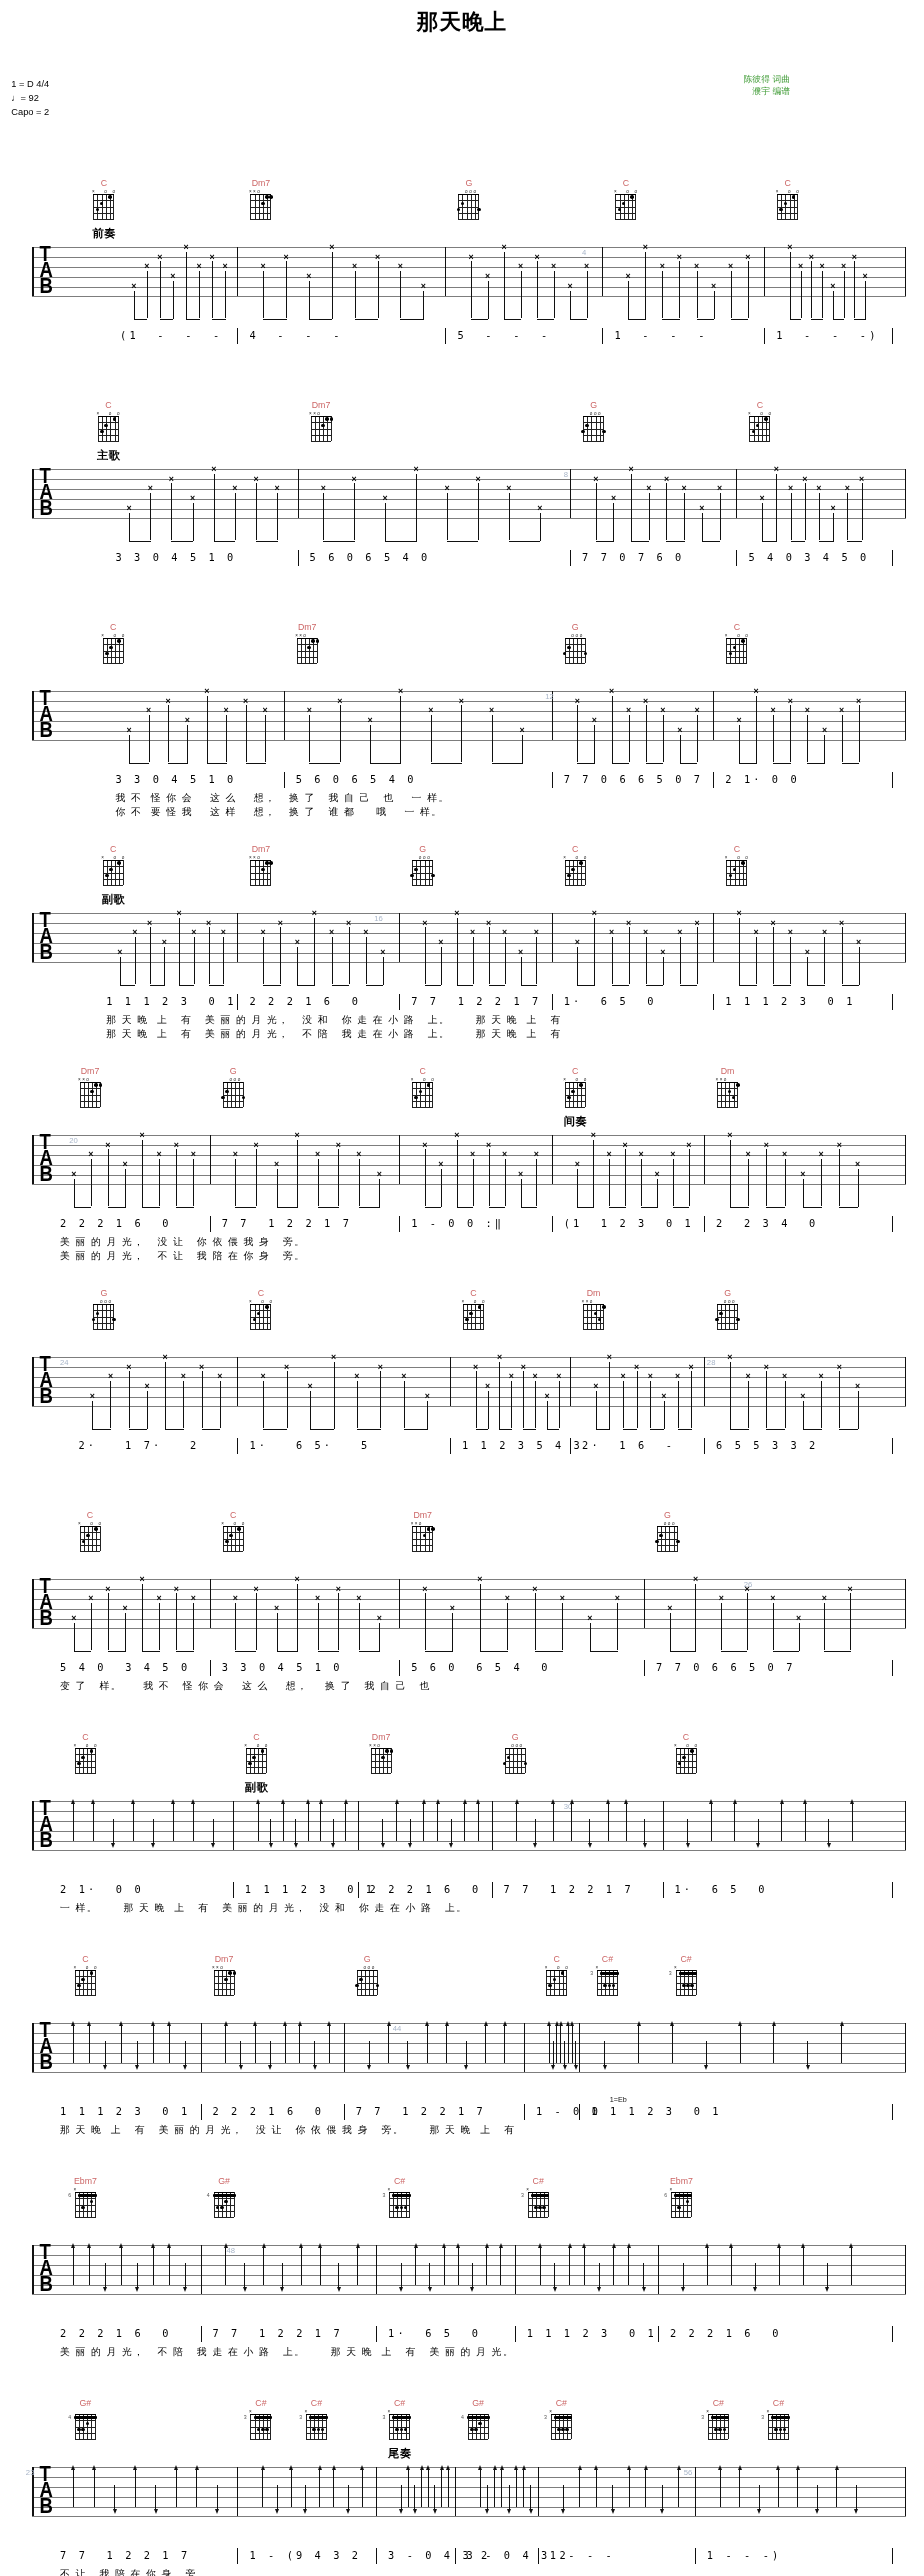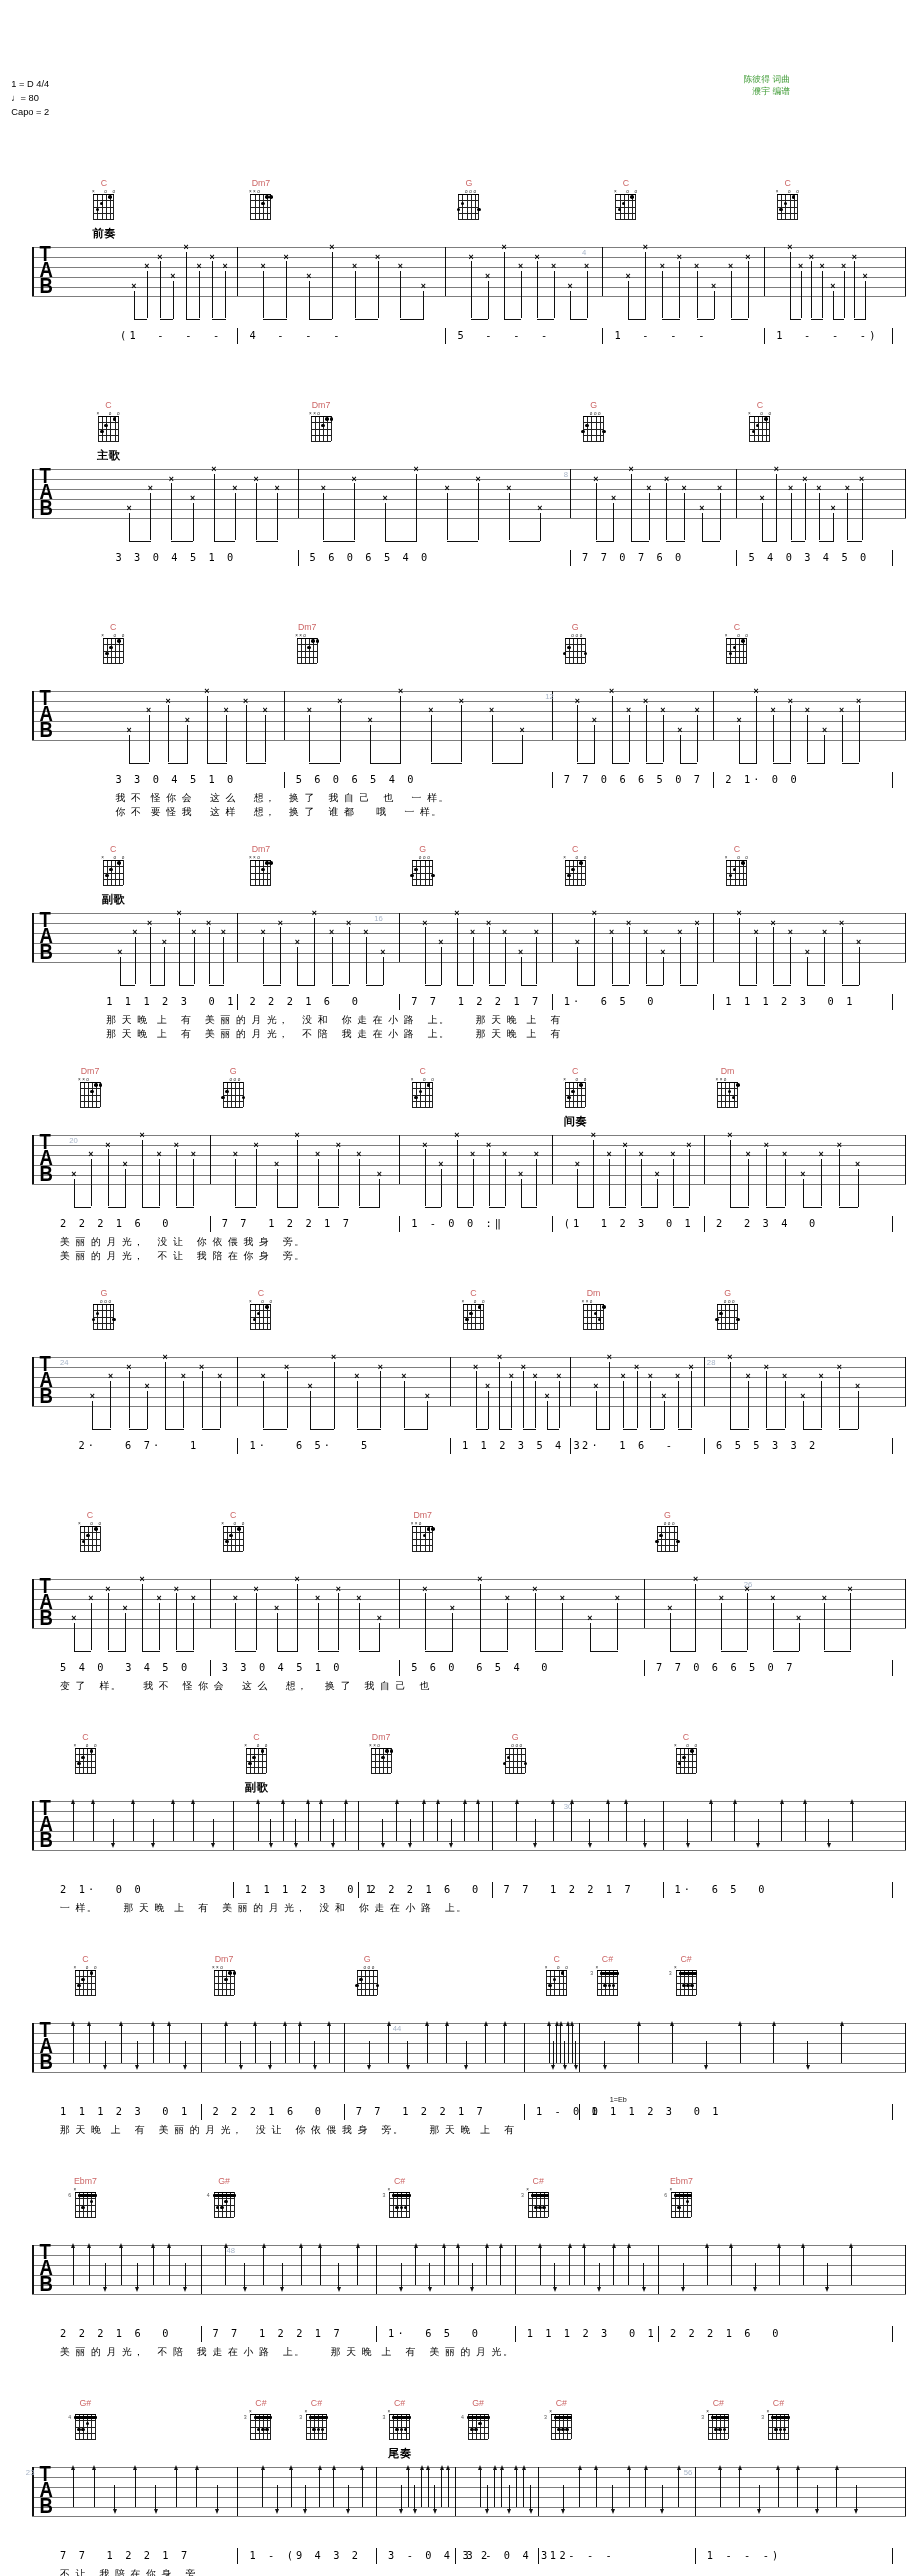--- a/index.html
+++ b/index.html
@@ -44,23 +44,24 @@
   .melody{position:absolute;font-family:"DejaVu Sans Mono","Liberation Mono",monospace;font-size:10.3px;letter-spacing:3.1px;white-space:pre;}
   .mbar{position:absolute;width:0.5px;height:15.5px;background:#111;}
   .lyrics{position:absolute;font-size:9.8px;line-height:14px;letter-spacing:1.5px;white-space:pre;}
   .annot{position:absolute;font-size:7.2px;color:#111;}
 </style>
 </head>
 <body>
 
 <div id="page">
   <div id="header">
+    <div class="title">那天晚上</div>
     <div class="meta">
       <div>1 = D 4/4</div>
-      <div>♩= 80</div>
+      <div>♩= 92</div>
       <div>Capo = 2</div>
     </div>
     <div class="credits" style="color: rgb(63, 155, 53);">
       <div>陈彼得 词曲</div>
       <div>濮宇 编谱</div>
     </div>
   </div>
   <div id="score">
       <div class="system">
         <div class="chord" style="left: 10%; top: 23px;">
@@ -1390,21 +1391,21 @@
         <div class="xmark" style="left: 88.575%; top: 97px;">×</div>
         <div class="stem" style="left: calc(88.575% + 2.6px); top: 106px; height: 47px;"></div>
         <div class="xmark" style="left: 90.55%; top: 88px;">×</div>
         <div class="stem" style="left: calc(90.55% + 2.6px); top: 96px; height: 57px;"></div>
         <div class="xmark" style="left: 92.525%; top: 107px;">×</div>
         <div class="stem" style="left: calc(92.525% + 2.6px); top: 116px; height: 38px;"></div>
         <div class="bracket" style="left: calc(78.7% + 2.6px); width: calc(1.975% + 0.5px); top: 154px;"></div>
         <div class="bracket" style="left: calc(82.65% + 2.6px); width: calc(1.975% + 0.5px); top: 154px;"></div>
         <div class="bracket" style="left: calc(86.6% + 2.6px); width: calc(1.975% + 0.5px); top: 154px;"></div>
         <div class="bracket" style="left: calc(90.55% + 2.6px); width: calc(1.975% + 0.5px); top: 154px;"></div>
-        <div class="melody" style="left: 8.5%; top: 164px;">2·   6 7·   1</div>
+        <div class="melody" style="left: 8.5%; top: 164px;">2·   1 7·   2</div>
         <div class="melody" style="left: 27%; top: 164px;">1·   6 5·   5</div>
         <div class="mbar" style="left: 25.7%; top: 163px;"></div>
         <div class="melody" style="left: 50%; top: 164px;">1 1 2 3 5 4 3</div>
         <div class="mbar" style="left: 48.7%; top: 163px;"></div>
         <div class="melody" style="left: 63%; top: 164px;">2·  1 6  -</div>
         <div class="mbar" style="left: 61.7%; top: 163px;"></div>
         <div class="melody" style="left: 77.5%; top: 164px;">6 5 5 3 3 2</div>
         <div class="mbar" style="left: 76.2%; top: 163px;"></div>
         <div class="mbar" style="left: 96.5%; top: 163px;"></div>
       </div>

